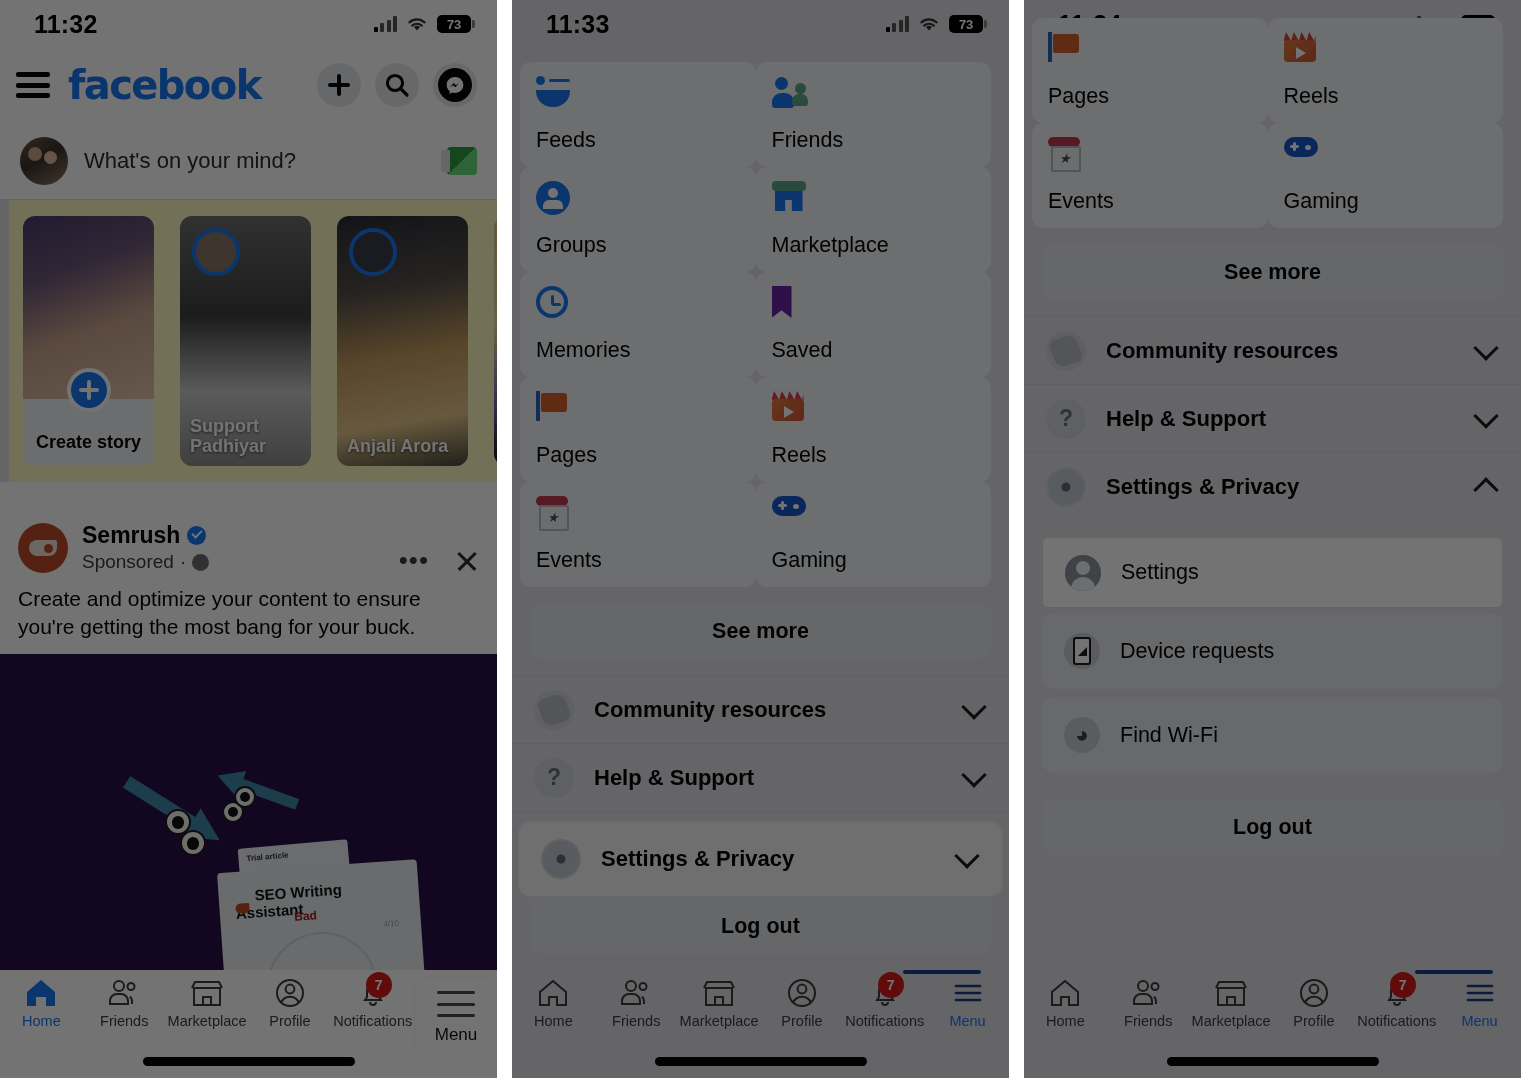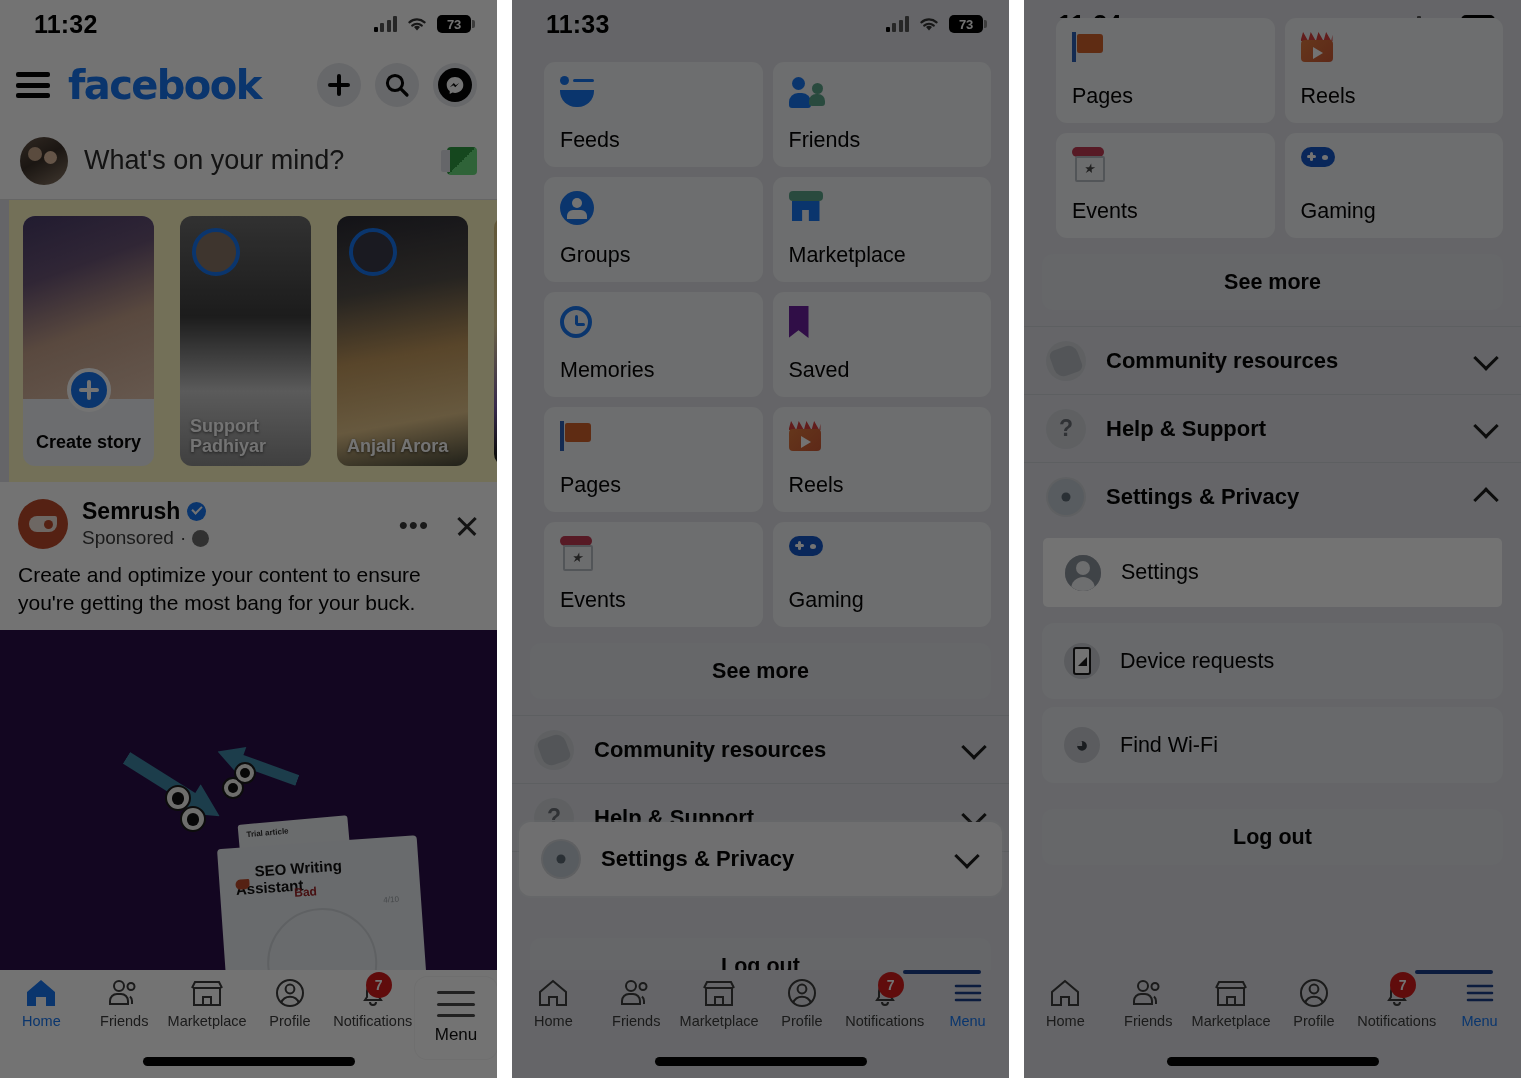--- a/index.html
+++ b/index.html
@@ -77,21 +77,21 @@
 
   
   .composer {
     height: 78px; display:flex; align-items:center; gap:16px; padding: 0 20px;
     background:#fff; border-bottom: 1px solid #e0e0e0;
   }
   .avatar { width:48px;height:48px;border-radius:50%;overflow:hidden;
             background: linear-gradient(150deg,#6b5a4c,#3c3129 45%,#8d7a68); position:relative;}
   .avatar:before{content:"";position:absolute;left:8px;top:10px;width:14px;height:14px;border-radius:50%;background:#c8a68a;}
   .avatar:after{content:"";position:absolute;left:24px;top:14px;width:13px;height:13px;border-radius:50%;background:#e0bda0;}
-  .composer-text{ flex:1; font-size:27px; color:#2b2b2b;}
+  .composer-text{ flex:1; font-size:22px; color:#2b2b2b;}
   .photo-ico{ width:30px;height:28px;border-radius:4px;
       background:linear-gradient(135deg,#2f9e44 50%,#69db7c 50%); position:relative;}
   .photo-ico:before{content:"";position:absolute;left:-6px;top:3px;width:9px;height:22px;background:#dfe3e8;border-radius:2px 0 0 2px;}
 
   
   .stories{ background:#fef9c3; padding: 16px 0 16px 14px; display:flex; gap:26px; overflow:hidden;margin-left:9px;}
   .story{ width:131px; height:250px; border-radius:12px; position:relative; overflow:hidden; flex:0 0 auto;}
   .story.create{ background:#f0f2f5; }
   .story .ph{ position:absolute; left:0; top:0; right:0; height:183px;}
   .s1 .ph{ background:linear-gradient(160deg,#4a3d6b 0%,#6b5577 30%,#c6a28c 60%,#e2c3ad 100%); }
@@ -106,21 +106,21 @@
                    width:44px;height:44px;border-radius:50%;background:#1877f2;border:4px solid #fff;
                    display:flex;align-items:center;justify-content:center;}
   .story .plusbtn:before{content:"";position:absolute;width:20px;height:4px;background:#fff;border-radius:2px;}
   .story .plusbtn:after{content:"";position:absolute;width:4px;height:20px;background:#fff;border-radius:2px;}
   .story .cname{ position:absolute; left:10px; right:8px; bottom:10px; color:#fff;
                  font-size:18px; font-weight:700; line-height:1.12; text-shadow:0 1px 3px rgba(0,0,0,.6);}
   .story.create .cname{ color:#050505; text-shadow:none; text-align:center; left:0; right:0; bottom:14px; }
 
   
   .post{ background:#fff; padding: 16px 18px 12px; }
-  .post-head{ display:flex; align-items:center; gap:14px;}
+  .post-head{ display:flex; align-items:flex-end; gap:14px;margin-top:24px;}
   .brand-logo{ width:50px;height:50px;border-radius:50%;background:#bd4b2b;position:relative;flex:0 0 auto;}
   .brand-logo:before{content:"";position:absolute;left:11px;top:17px;width:28px;height:16px;
       background:#f2e4dc;border-radius:12px 3px 12px 12px;}
   .brand-logo:after{content:"";position:absolute;left:26px;top:21px;width:9px;height:9px;border-radius:50%;background:#bd4b2b;}
   .post-meta{ flex:1; }
   .post-name{ font-size:23px; font-weight:700; color:#050505; display:flex; align-items:center; gap:7px;}
   .verified{ width:19px;height:19px;border-radius:50%;background:#1877f2;position:relative;}
   .verified:after{content:"";position:absolute;left:5px;top:4px;width:8px;height:4px;border-left:2px solid #fff;border-bottom:2px solid #fff;transform:rotate(-45deg);}
   .post-sub{ font-size:19px; color:#3d3d3d; display:flex; align-items:center; gap:6px; margin-top:2px;}
   .globe{ width:17px;height:17px;border-radius:50%;background:#6e6e6e;display:inline-block;}
@@ -178,21 +178,21 @@
     display:flex; flex-direction:column; align-items:center; justify-content:center; gap:8px;
     box-shadow:0 0 0 1px rgba(0,0,0,.04);
   }
   .menu-highlight .mh-ico{ width:38px; height:26px; display:flex; flex-direction:column; justify-content:space-between;}
   .menu-highlight .mh-ico span{ height:3px; background:#4a4a4a; border-radius:2px; display:block;}
   .menu-highlight .mh-label{ font-size:17px; color:#111; }
   .menu-underline{ position:absolute; top:0; height:4px; background:#1b3f8b; border-radius:2px; z-index:31;}
 
   
   .menupage{ background:#dfe1e6; height:100%; padding: 0; position:relative;}
-  .grid{ display:grid; grid-template-columns:1fr 1fr; gap:10px; padding: 14px 18px 0 32px;}
+  .grid{ display:grid; grid-template-columns:1fr 1fr; padding: 14px 18px 0 8px;}
   .tile{ background:#f2f3f5; border-radius:11px; height:105px; padding:14px 16px 0 16px;
          display:flex; flex-direction:column; justify-content:space-between;}
   .tile .ticon{ width:36px; height:36px; position:relative;}
   .tile .tlabel{ font-size:21.5px; color:#050505; padding-bottom:14px;}
   .wide-btn{ margin: 16px 18px 0; background:#e2e4e9; border-radius:11px; height:56px;
              display:flex; align-items:center; justify-content:center; font-size:21.5px;
              font-weight:700; color:#050505;}
   .divider{ height:1px; background:#cfd2d8; margin: 16px 0 0;}
   .row{ display:flex; align-items:center; gap:20px; height:68px; padding: 0 26px 0 22px;
         border-bottom:1px solid #cfd2d8;}

